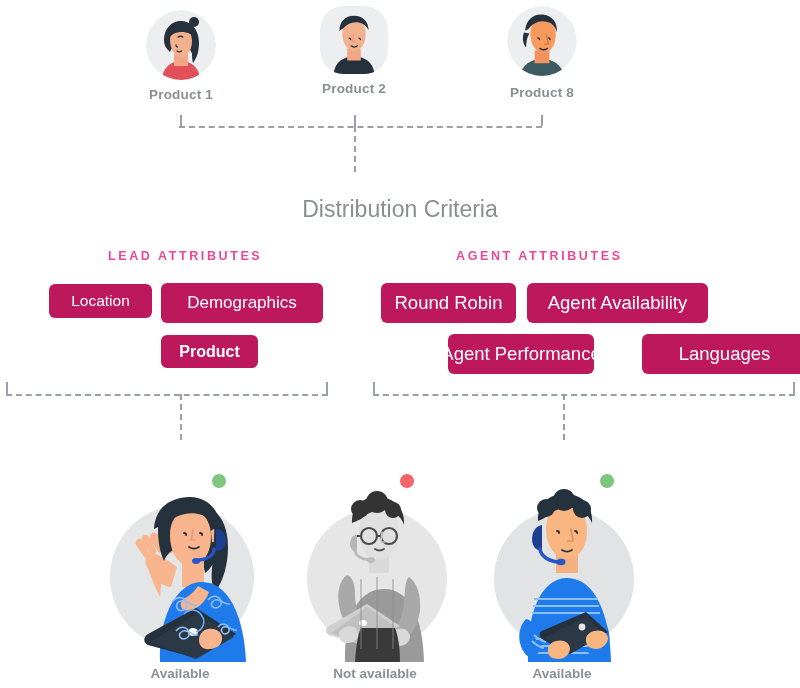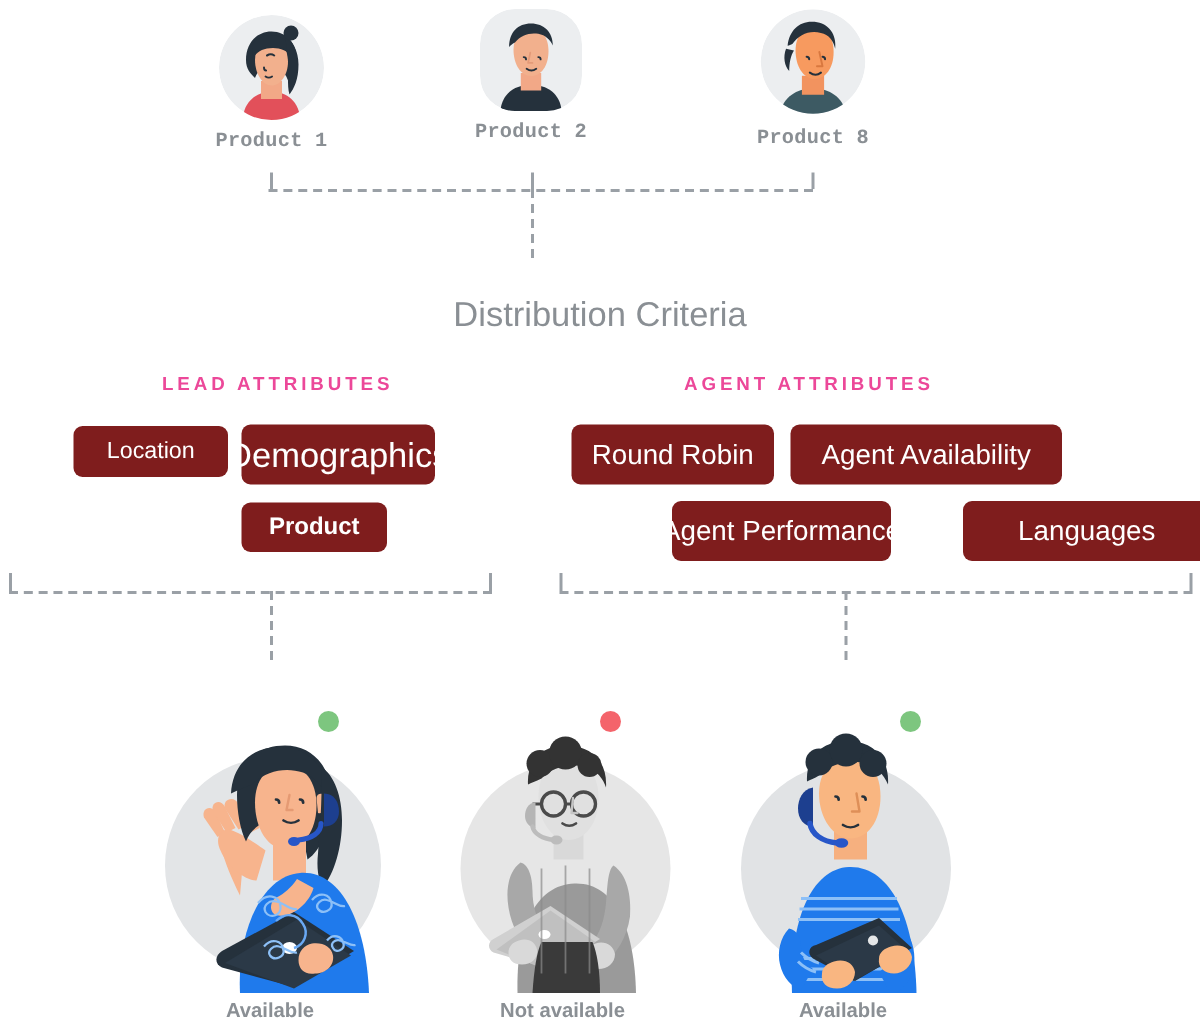--- a/index.html
+++ b/index.html
@@ -29,21 +29,20 @@
     position: absolute;
     width: 0;
     border-left: 2px dashed #9aa0a6;
   }
 
   
   .product {
     position: absolute;
     text-align: center;
     width: 120px;
-    font-family: Liberation Mono, monospace;
   }
   .product .avatar {
     width: 70px;
     height: 70px;
     margin: 0 auto;
     display: block;
   }
   .product .plabel {
     margin-top: 7px;
     font-size: 13.5px;
@@ -68,21 +67,21 @@
   .group-heading {
     position: absolute;
     font-size: 12.5px;
     font-weight: bold;
     color: #ec4899;
     letter-spacing: 2.6px;
     white-space: nowrap;
   }
   .chip {
     position: absolute;
-    background: #7f1d1d;
+    background: #be185d;
     color: #ffffff;
     border-radius: 6px;
     display: flex;
     align-items: center;
     justify-content: center;
     white-space: nowrap;
     box-sizing: border-box;
   }
 
   
@@ -190,21 +189,21 @@
   <div class="dash-h" style="left:179px; top:126px; width:363px;"></div>
   <div class="dash-v" style="left:354px; top:126px; height:46px;"></div>
 
   <div class="section-title" style="top:196px;">Distribution Criteria</div>
 
   <div class="group-heading" style="left:108px; top:249px;">LEAD ATTRIBUTES</div>
 
   <div class="chip" style="left:49px; top:284px; width:103px; height:34px; font-size:15.5px;">
     <span>Location</span>
   </div>
-  <div class="chip" style="left:161px; top:283px; width:129px; height:40px; font-size:23px;">
+  <div class="chip" style="left:161px; top:283px; width:162px; height:40px; font-size:17px;">
     <span>Demographics</span>
   </div>
   <div class="chip" style="left:161px; top:335px; width:97px; height:33px; font-size:16px;font-weight:bold;">
     <span>Product</span>
   </div>
 
   <div class="dash-v" style="left:6px; top:382px; height:12px;"></div>
   <div class="dash-v" style="left:326px; top:382px; height:12px;"></div>
   <div class="dash-h" style="left:6px; top:394px; width:322px;"></div>
   <div class="dash-v" style="left:180px; top:394px; height:46px;"></div>

